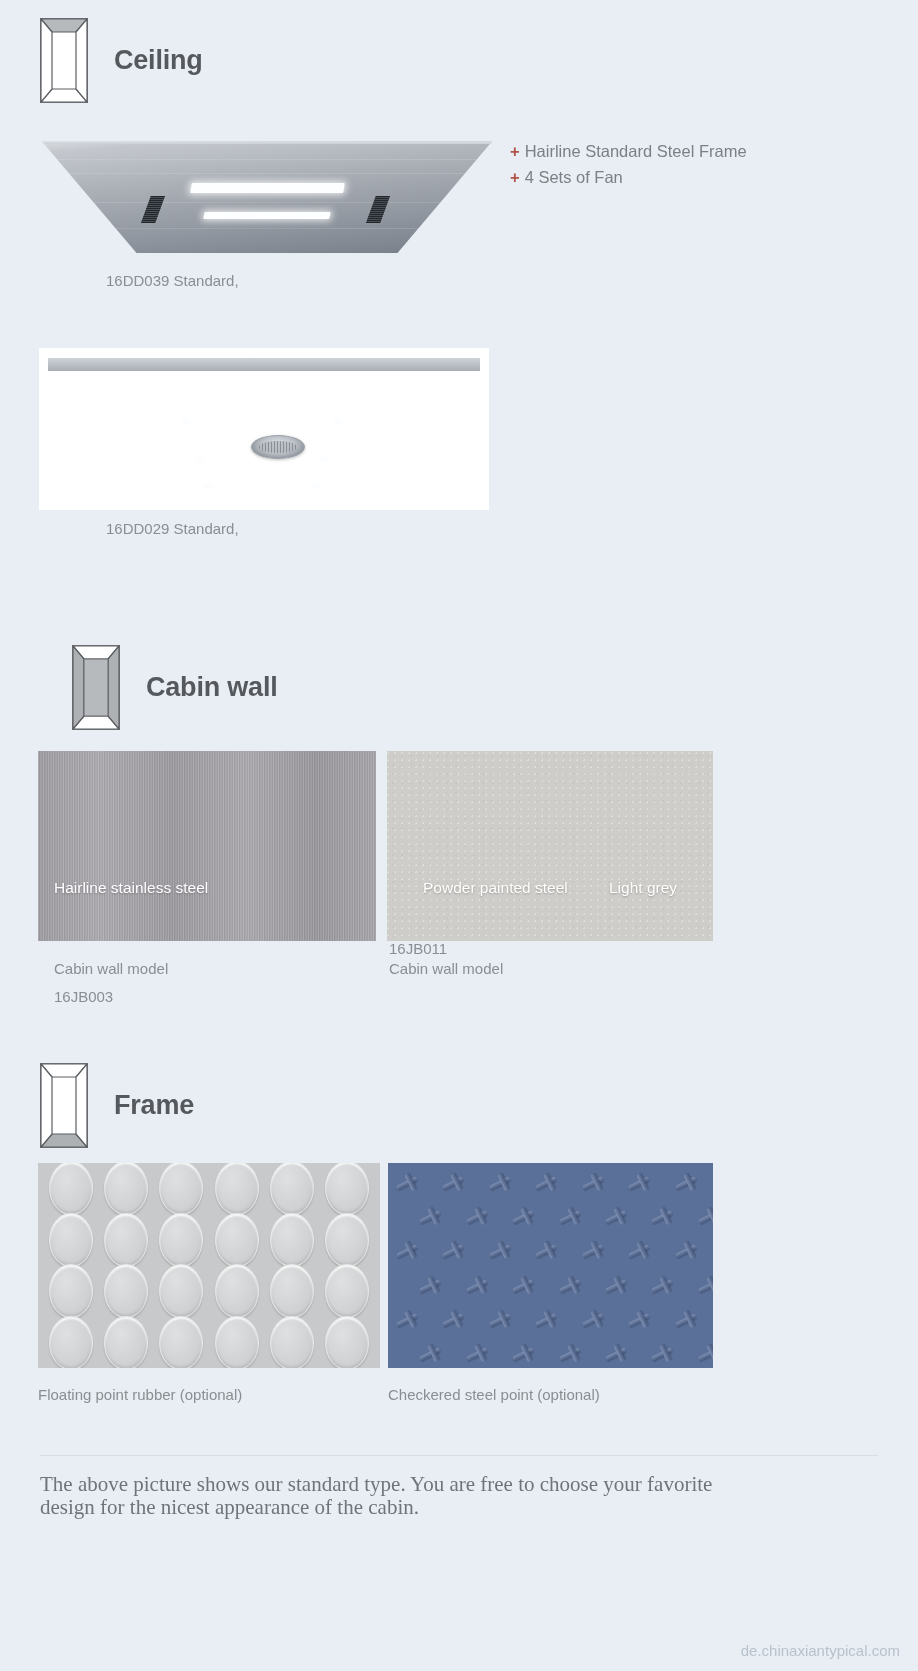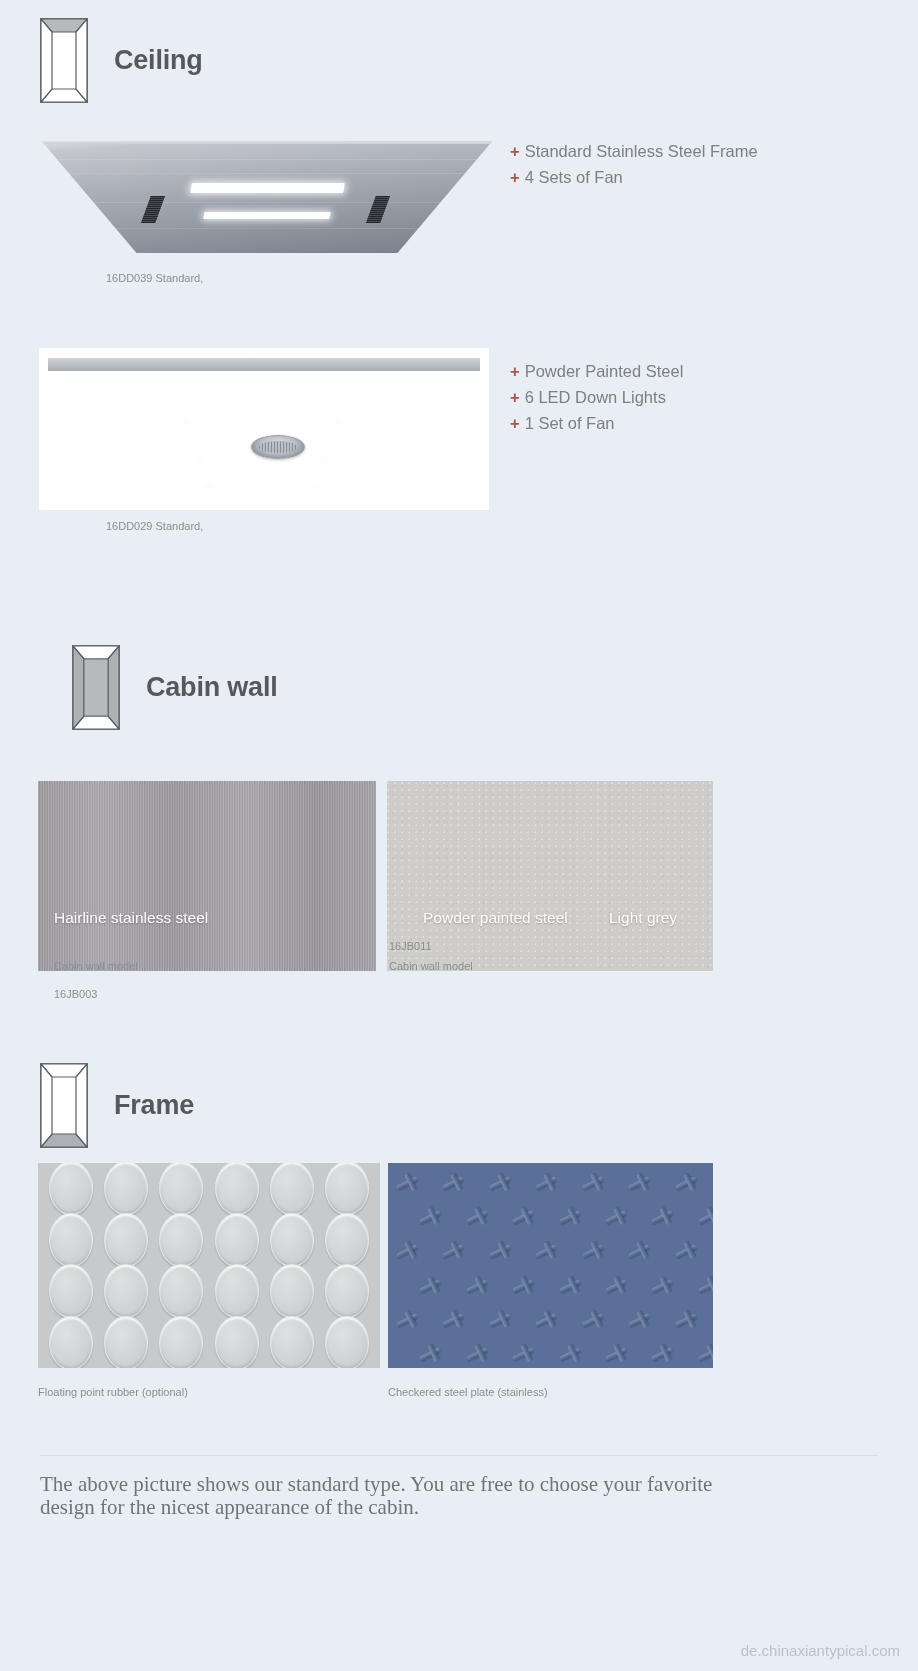--- a/index.html
+++ b/index.html
@@ -81,24 +81,24 @@
     background:repeating-linear-gradient(90deg,#7d838b 0 1px,#b6bbc2 1px 3px);
     opacity:.85;
   }
 
   
   .feat { position:absolute; }
   .feat div { font-size:16.5px; color:#7c8084; line-height:26px; white-space:nowrap; }
   .feat .plus { color:#b0544b; font-weight:600; margin-right:5px; }
 
   
-  .cap { position:absolute; font-size:11px; color:#8a8e92; }
-
-  
-  .sw { position:absolute;margin-top:30px; }
+  .cap { position:absolute; font-size:15px; color:#8a8e92; }
+
+  
+  .sw { position:absolute; }
   .sw-label {
     position:absolute; color:#ffffff; font-size:15.5px;
     text-shadow:0 1px 2px rgba(0,0,0,0.25);
   }
   .hairline {
     background:
       repeating-linear-gradient(90deg,
         rgba(255,255,255,0.16) 0 1px,
         rgba(0,0,0,0.05) 1px 2px,
         rgba(255,255,255,0.05) 2px 4px,
@@ -187,21 +187,21 @@
       <div class="line" style="top:56%"></div>
       <div class="line" style="top:78%"></div>
       <div class="led a"></div>
       <div class="led b"></div>
       <div class="vent l"></div>
       <div class="vent r"></div>
     </div>
   </div>
 
   <div class="feat" style="left:510px; top:138px;">
-    <div><span class="plus">+</span><span>Standard Stainless Steel Frame</span></div>
+    <div><span class="plus">+</span><span>Hairline Standard Steel Frame</span></div>
     <div><span class="plus">+</span><span>4 Sets of Fan</span></div>
   </div>
 
   <div class="cap" style="left:106px; top:272px;">16DD039 Standard,</div>
 
   <div class="ceil2-box">
     <div class="ceil2">
       <div class="hline" style="top:22%"></div>
       <div class="hline" style="top:44%"></div>
       <div class="hline" style="top:66%"></div>
@@ -210,25 +210,20 @@
       <div class="dlight" style="left:66%; top:40%"></div>
       <div class="dlight" style="left:34%; top:66%"></div>
       <div class="dlight" style="left:63%; top:66%"></div>
       <div class="dlight" style="left:36%; top:85%"></div>
       <div class="dlight" style="left:61%; top:85%"></div>
       <div class="fan-c"></div>
     </div>
     <div class="ceil2-top"></div>
   </div>
 
-  <div class="feat" style="left:510px; top:358px;">
-    <div><span class="plus">+</span><span>Powder Painted Steel</span></div>
-    <div><span class="plus">+</span><span>6 LED Down Lights</span></div>
-    <div><span class="plus">+</span><span>1 Set of Fan</span></div>
-  </div>
 
   <div class="cap" style="left:106px; top:520px;">16DD029 Standard,</div>
 
   <div class="sec-head" style="left:40px; top:645px;padding-left:32px;">
     <div class="cab-icon">
       <svg width="48" height="85" viewBox="0 0 48 85">
         <rect x="1" y="1" width="46" height="83" fill="#ffffff" stroke="#5b5e62" stroke-width="1.6"></rect>
         <polygon points="1,1 47,1 36,14 12,14" fill="#ffffff" stroke="#5b5e62" stroke-width="1.2"></polygon>
         <polygon points="1,84 47,84 36,71 12,71" fill="#ffffff" stroke="#5b5e62" stroke-width="1.2"></polygon>
         <polygon points="1,1 12,14 12,71 1,84" fill="#aeb1b4" stroke="#5b5e62" stroke-width="1.2"></polygon>
@@ -456,19 +451,19 @@
       </div>
       <div class="chk" style="left: 263.357px; top: 180.833px;">
         <i></i>
         <b></b>
       </div>
       <div class="chk" style="left: 309.786px; top: 180.833px;">
         <i></i>
         <b></b>
       </div>
     </div>
-  <div class="cap" style="left:388px; top:1386px;">Checkered steel plate (stainless)</div>
+  <div class="cap" style="left:388px; top:1386px;">Checkered steel point (optional)</div>
 
   <div class="divider"></div>
   <div class="foot">The above picture shows our standard type. You are free to choose your favorite design for the nicest appearance of the cabin.</div>
   <div class="watermark">de.chinaxiantypical.com</div>
 
 </div>
 
 </body></html>

